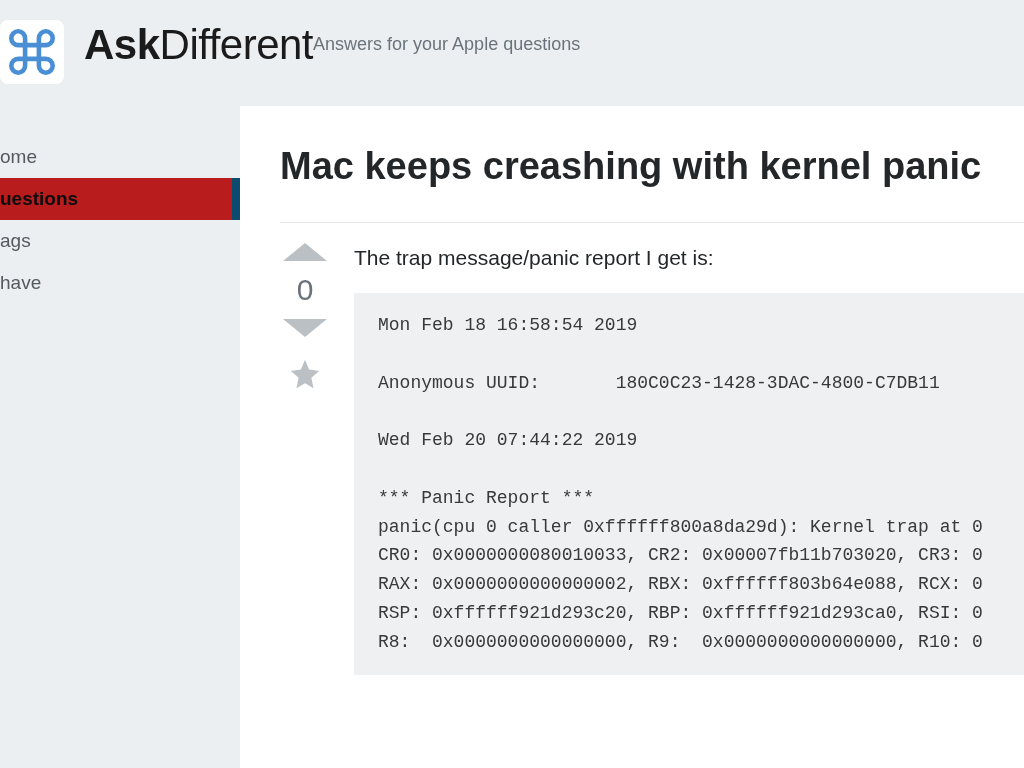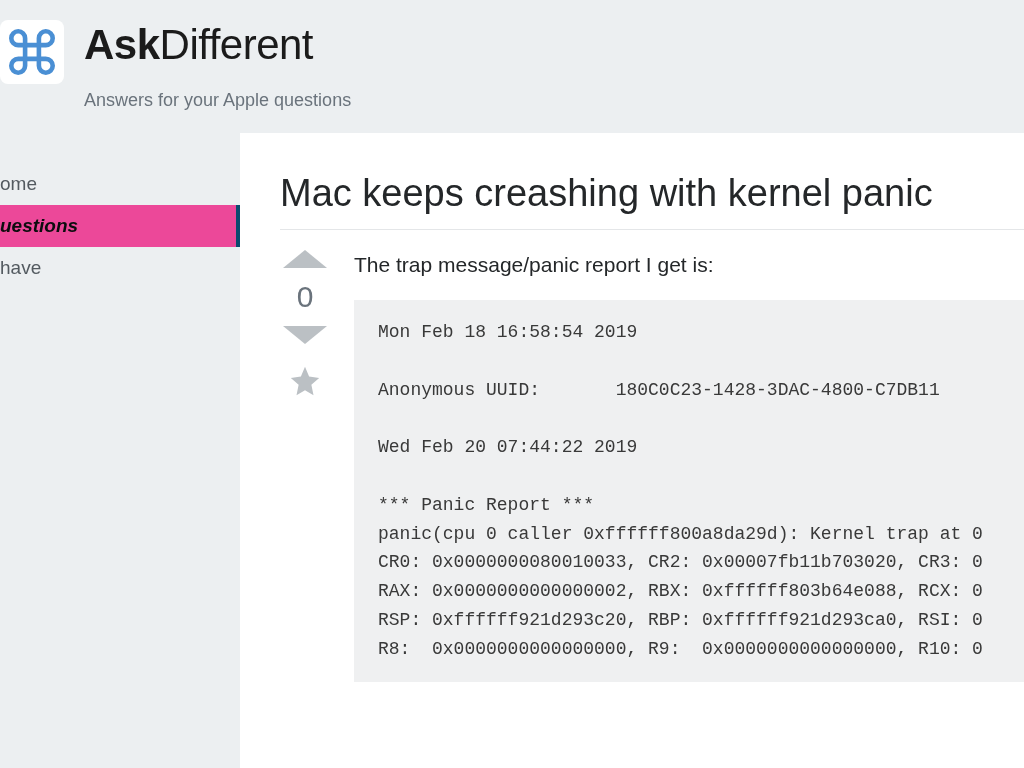--- a/index.html
+++ b/index.html
@@ -31,75 +31,74 @@
       justify-content: center;
       margin-left: 0;
       margin-top: 2px;
     }
     .logo-box svg {
       width: 46px;
       height: 46px;
     }
     .site-title-block {
       display: flex;
-      flex-direction: column;
+      flex-direction: row;
       justify-content: flex-start;
       padding-top: 6px;
     }
     .site-title {
       font-size: 42px;
       font-weight: 400;
       color: #1b1b1b;
       letter-spacing: -0.5px;
       line-height: 1;
     }
     .site-title .bold {
       font-weight: 700;
     }
     .site-tagline {
       font-size: 18px;
       color: #6a737c;
-      margin-top: 24px;
+      margin-top: 10px;
       font-weight: 400;
     }
     .layout {
       display: flex;
     }
     .sidebar {
       width: 240px;
       flex-shrink: 0;
       padding-top: 30px;
     }
     .sidebar-item {
       padding: 10px 12px 10px 0;
       font-size: 19px;
       color: #535a60;
       cursor: pointer;
       position: relative;
     }
     .sidebar-item.active {
-      background: #ec4899;
+      background: #b91c1c;
       color: #0c0d0e;
       font-weight: 700;
-      border-right: 4px solid #0c4a6e;
-      font-style: italic;
+      border-right: 8px solid #0c4a6e;
     }
     .content-card {
       background: #ffffff;
       flex: 1;
       padding: 38px 0 0 40px;
       min-height: 700px;
     }
     .question-title {
       font-size: 38px;
-      font-weight: 400;
+      font-weight: 700;
       color: #242729;
       line-height: 1.2;
       margin-bottom: 20px;
-      padding-bottom: 12px;
+      padding-bottom: 32px;
       border-bottom: 1px solid #e4e6e8;
       white-space: nowrap;
     }
     .question-row {
       display: flex;
       gap: 24px;
       margin-top: 20px;
     }
     .vote-col {
       width: 50px;
@@ -173,20 +172,21 @@
       <span class="bold">Ask</span><span>Different</span>
     </div>
     <div class="site-tagline">Answers for your Apple questions</div>
   </div>
 </div>
 
 <div class="layout">
   <div class="sidebar">
     <div class="sidebar-item">ome</div>
     <div class="sidebar-item active">uestions</div>
+    <div class="sidebar-item">ags</div>
     <div class="sidebar-item">have</div>
   </div>
 
   <div class="content-card">
     <h1 class="question-title">Mac keeps creashing with kernel panic</h1>
 
     <div class="question-row">
       <div class="vote-col">
         <div class="vote-arrow vote-up"></div>
         <div class="vote-count">0</div>

